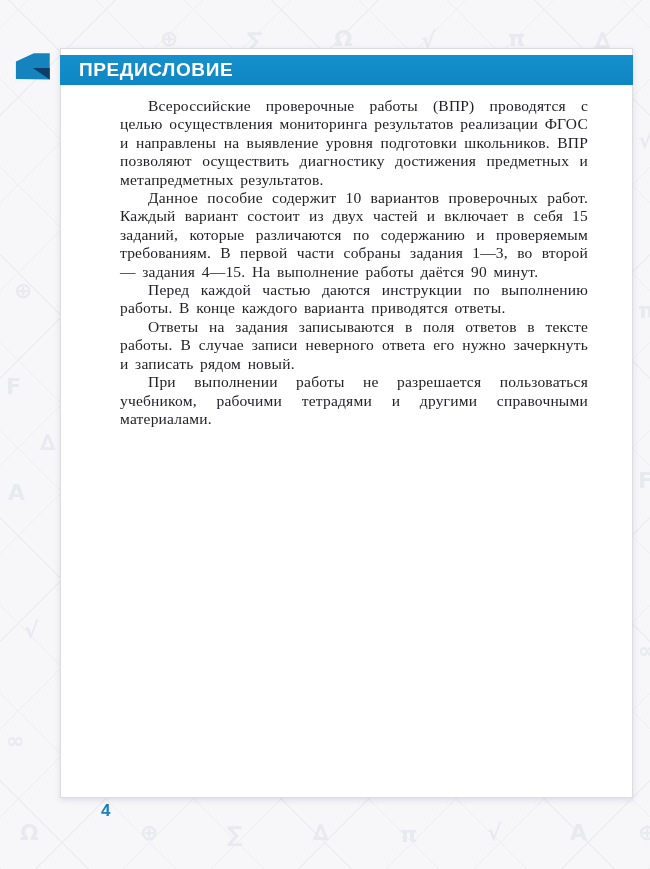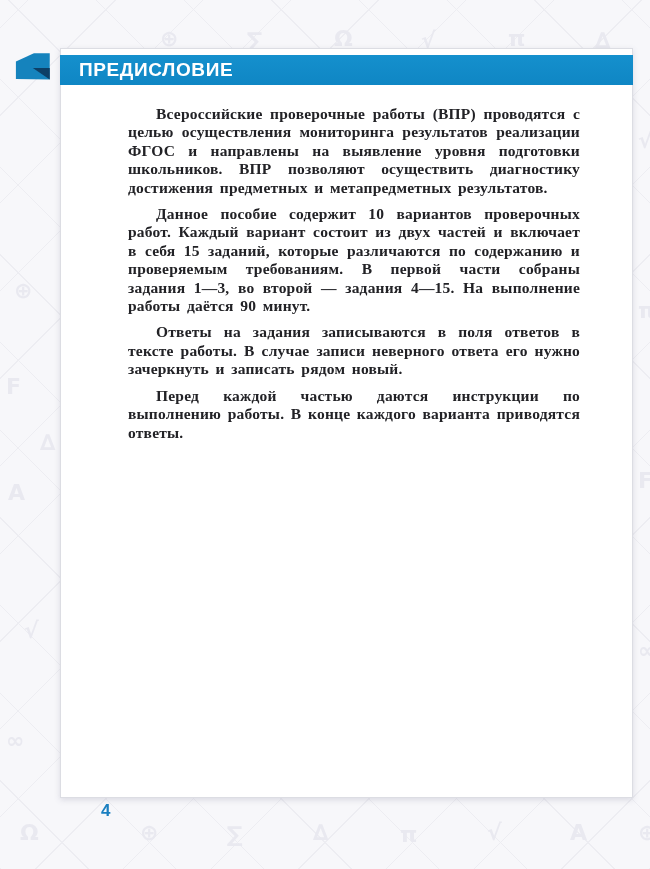--- a/index.html
+++ b/index.html
@@ -39,21 +39,21 @@
     padding-left:19px;padding-bottom:1px;
   }
   .ribbon-left{position:absolute;left:0;top:50px;width:70px;height:60px;}
   
   .text-block{
     position:absolute;left:120px;top:97px;width:468px;
     color:#222226;font-size:15.5px;line-height:18.4px;
     letter-spacing:.2px;word-spacing:2.5px;
     text-align:justify;
   }
-  .text-block p{margin:8px;text-indent:28px;font-weight:bold;}
+  .text-block p{margin:0;text-indent:28px;}
   .closing{font-weight:bold;margin-top:14px !important;word-spacing:6px;}
   .page-number{
     position:absolute;left:101px;top:801px;
     color:#1a7fc0;font-family:"Liberation Sans", sans-serif;
     font-weight:bold;font-size:17px;
   }
 </style>
 </head>
 <body>
 
@@ -92,17 +92,18 @@
   <polygon points="31,83 62,83 62,104" fill="#0d3f66"></polygon>
 </svg>
 
 <div class="band">
   <span class="band-title">ПРЕДИСЛОВИЕ</span>
 </div>
 
 <div class="text-block">
   <p>Всероссийские проверочные работы (ВПР) проводятся с целью осуществления мониторинга результатов реализации ФГОС и направлены на выявление уровня подготовки школьников. ВПР позволяют осуществить диагностику достижения предметных и метапредметных результатов.</p>
   <p>Данное пособие содержит 10 вариантов проверочных работ. Каждый вариант состоит из двух частей и включает в себя 15 заданий, которые различаются по содержанию и проверяемым требованиям. В первой части собраны задания 1—3, во второй — задания 4—15. На выполнение работы даётся 90 минут.</p>
+  <p>Перед каждой частью даются инструкции по выполнению работы. В конце каждого варианта приводятся ответы.</p>
   <p>Ответы на задания записываются в поля ответов в тексте работы. В случае записи неверного ответа его нужно зачеркнуть и записать рядом новый.</p>
-  <p>Перед каждой частью даются инструкции по выполнению работы. В конце каждого варианта приводятся ответы.</p>
+  <p>При выполнении работы не разрешается пользоваться учебником, рабочими тетрадями и другими справочными материалами.</p>
 </div>
 
 <div class="page-number">4</div>
 
 </body></html>

